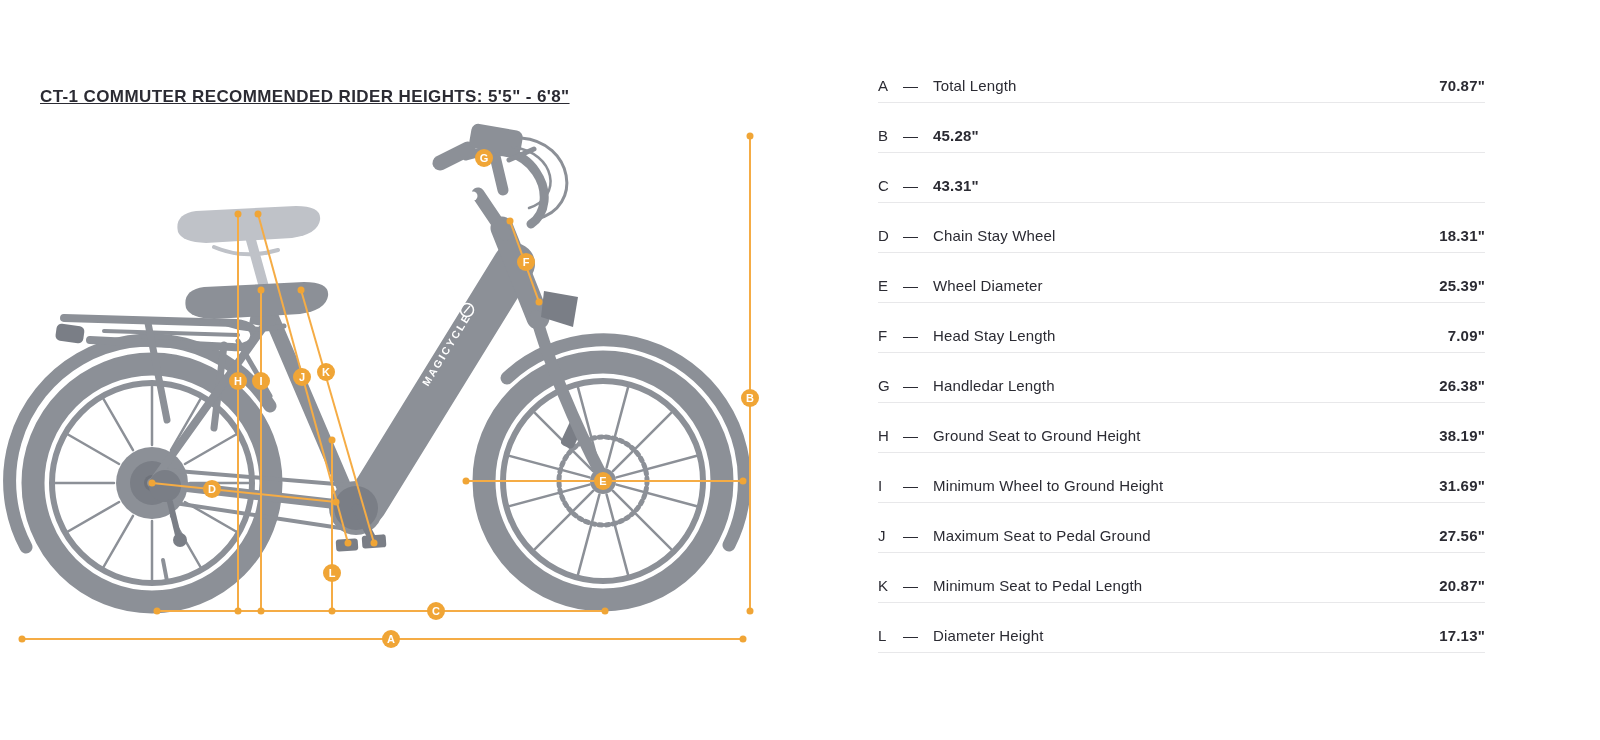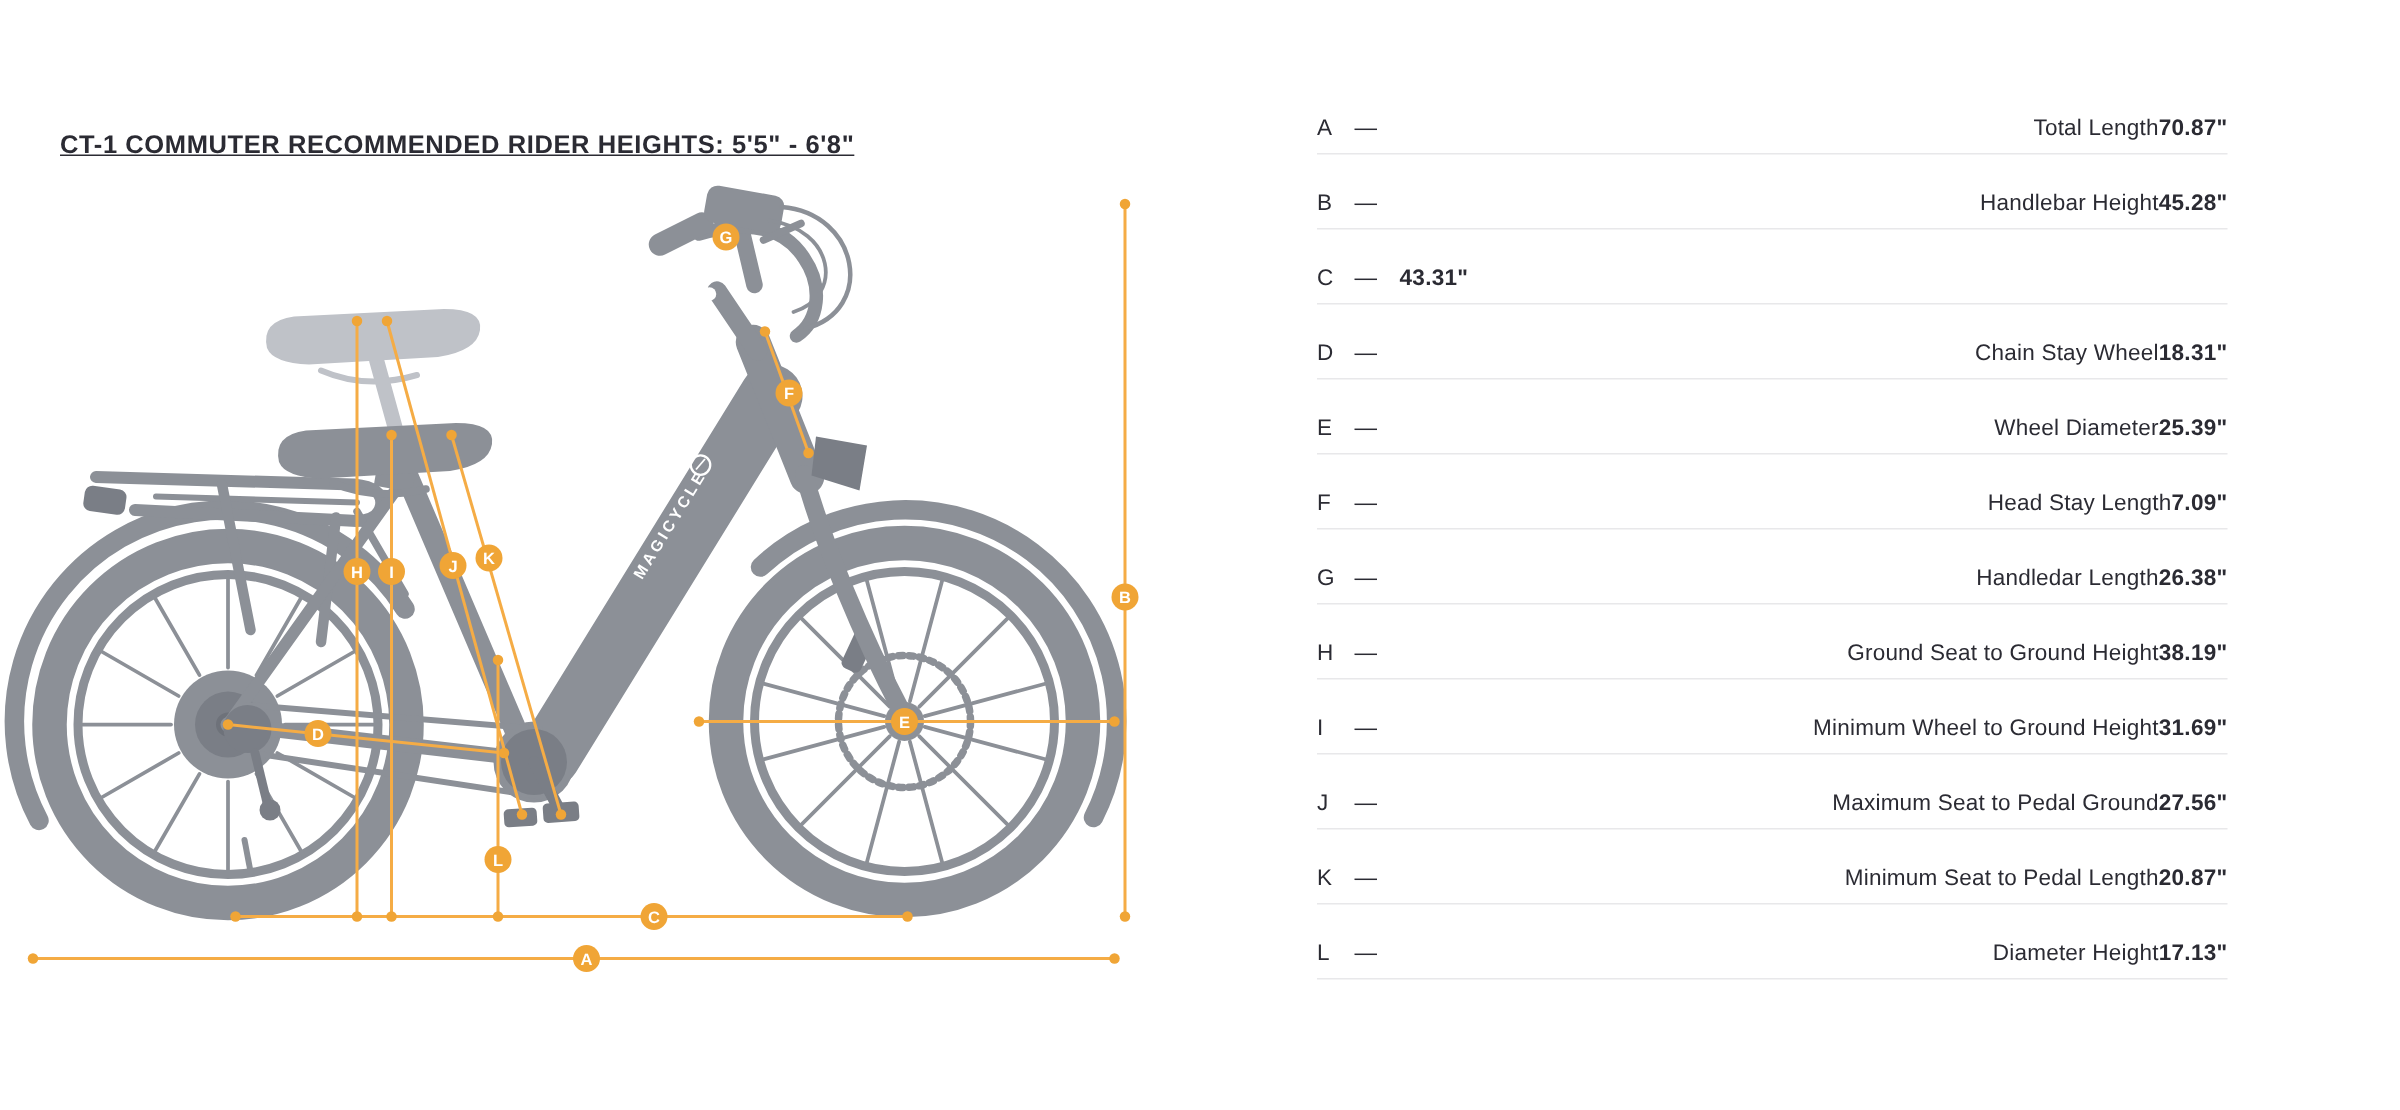--- a/index.html
+++ b/index.html
@@ -34,21 +34,21 @@
   .badge-circle{fill:var(--c-accent);}
   .badge-letter{fill:#fff;font-family:"Liberation Sans",sans-serif;font-size:11px;font-weight:700;text-anchor:middle;}
   .brand-text{fill:#fff;font-family:"Liberation Sans",sans-serif;font-size:10.5px;font-weight:700;letter-spacing:2.2px;text-anchor:middle;}
 
   
   .specs{position:absolute;left:878px;top:53px;width:607px;}
   .spec-row{height:50px;display:flex;align-items:flex-end;padding-bottom:9px;
     border-bottom:1px solid var(--c-divider);font-size:15px;line-height:1;color:var(--c-text);}
   .spec-letter{width:25px;flex:0 0 auto;}
   .spec-sep{width:30px;flex:0 0 auto;}
-  .spec-label{flex:1 1 auto;letter-spacing:.15px;text-align:right;}
+  .spec-label{flex:1 1 auto;letter-spacing:.15px;}
   .spec-value{flex:0 0 auto;font-weight:700;letter-spacing:.2px;}
 </style>
 </head>
 <body>
 
 <div class="stage">
 
   <div class="diagram">
     <div class="title">CT-1 COMMUTER RECOMMENDED RIDER HEIGHTS: 5'5" - 6'8"</div>
 
@@ -260,21 +260,20 @@
   <div class="specs">
     <div class="spec-row">
       <span class="spec-letter">A</span>
       <span class="spec-sep">—</span>
       <span class="spec-label">Total Length</span>
       <span class="spec-value">70.87"</span>
     </div>
     <div class="spec-row">
       <span class="spec-letter">B</span>
       <span class="spec-sep">—</span>
-      <span class="spec-label">Handlebar Height</span>
       <span class="spec-value">45.28"</span>
     </div>
     <div class="spec-row">
       <span class="spec-letter">C</span>
       <span class="spec-sep">—</span>
       <span class="spec-value">43.31"</span>
     </div>
     <div class="spec-row">
       <span class="spec-letter">D</span>
       <span class="spec-sep">—</span>

